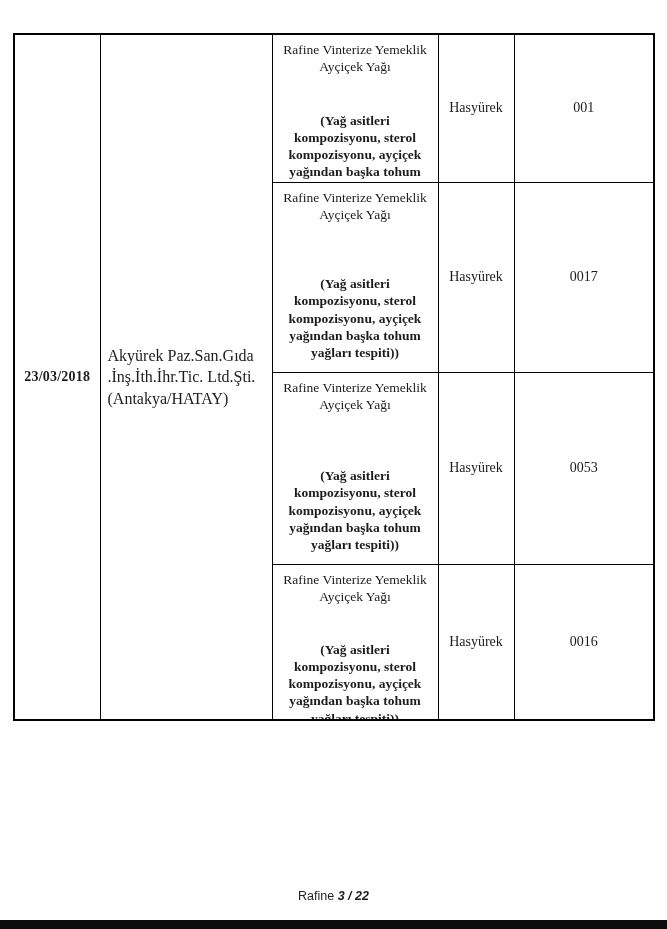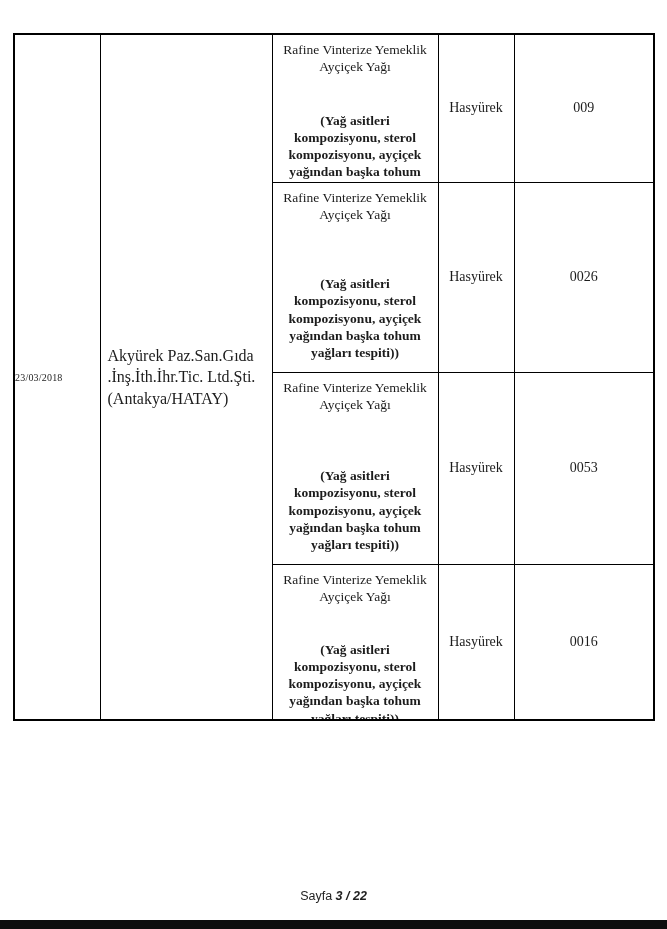--- a/index.html
+++ b/index.html
@@ -31,23 +31,24 @@
     padding: 0;
     vertical-align: middle;
     overflow: hidden;
   }
   tr.r1 { height: 148px; }
   tr.r2 { height: 190px; }
   tr.r3 { height: 192px; }
   tr.r4 { height: 156px; }
 
   .date-cell {
-    text-align: left;
-    font-size: 10px;
+    text-align: center;
+    font-size: 14px;
     letter-spacing: 0.2px;
+    font-weight: bold;
   }
   .company-cell {
     font-size: 16px;
     line-height: 1.35;
     padding: 4px 5px 4px 7px !important;
     text-align: left;
   }
 
   .product-inner {
     box-sizing: border-box;
@@ -117,36 +118,36 @@
       <td>
         <div class="product-inner h1">
           <div>Rafine Vinterize Yemeklik Ayçiçek Yağı</div>
           <div class="product-analysis">(Yağ asitleri kompozisyonu, sterol kompozisyonu, ayçiçek yağından başka tohum yağları tespiti))</div>
         </div>
       </td>
       <td class="brand-cell">
         <span>Hasyürek</span>
       </td>
       <td class="no-cell">
-        <span>009</span>
+        <span>001</span>
       </td>
     </tr>
 
     <tr class="r2">
       <td>
         <div class="product-inner h2">
           <div>Rafine Vinterize Yemeklik Ayçiçek Yağı</div>
           <div class="product-analysis">(Yağ asitleri kompozisyonu, sterol kompozisyonu, ayçiçek yağından başka tohum yağları tespiti))</div>
         </div>
       </td>
       <td class="brand-cell">
         <span>Hasyürek</span>
       </td>
       <td class="no-cell">
-        <span>0026</span>
+        <span>0017</span>
       </td>
     </tr>
 
     <tr class="r3">
       <td>
         <div class="product-inner h3">
           <div>Rafine Vinterize Yemeklik Ayçiçek Yağı</div>
           <div class="product-analysis">(Yağ asitleri kompozisyonu, sterol kompozisyonu, ayçiçek yağından başka tohum yağları tespiti))</div>
         </div>
       </td>
@@ -168,15 +169,15 @@
       <td class="brand-cell">
         <span>Hasyürek</span>
       </td>
       <td class="no-cell">
         <span>0016</span>
       </td>
     </tr>
   </tbody>
 </table>
 
-<div class="page-footer"><span>Sayfa </span><span class="bold">3 / 22</span></div>
+<div class="page-footer"><span>Rafine </span><span class="bold">3 / 22</span></div>
 
 <div class="scan-edge-bar"></div>
 
 </body></html>

